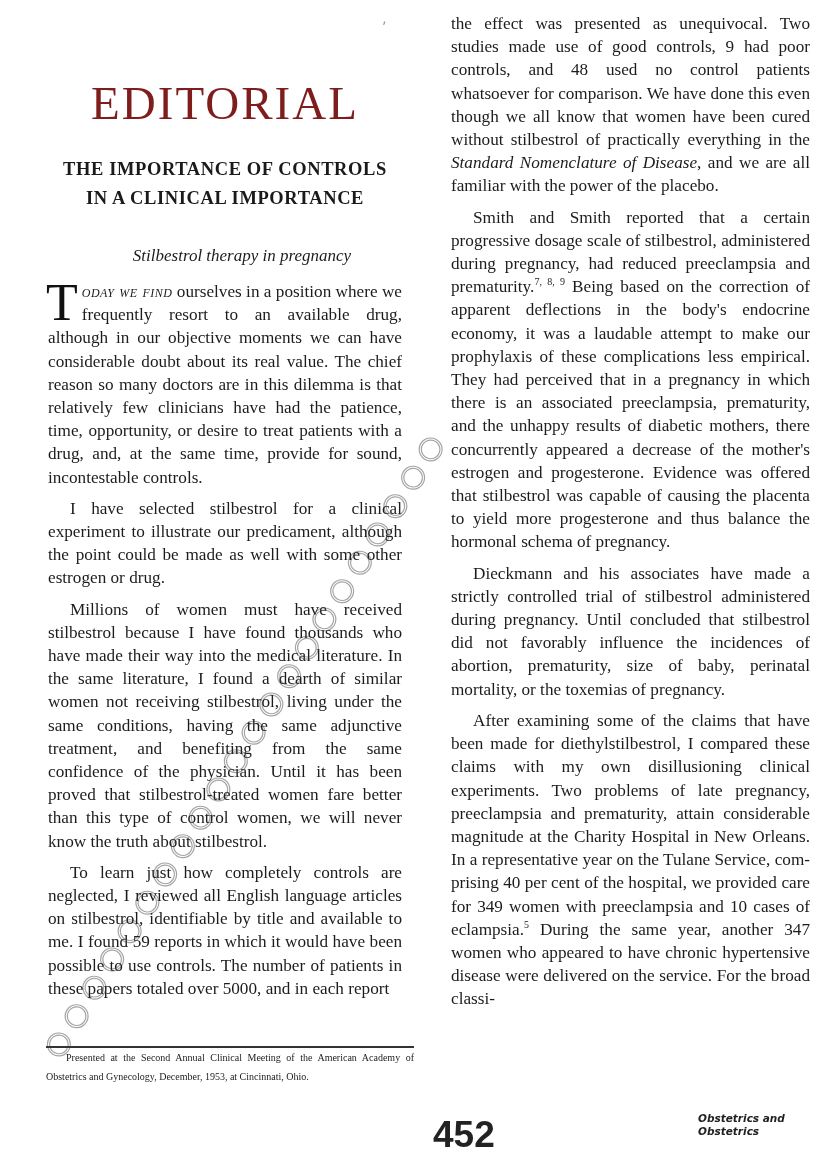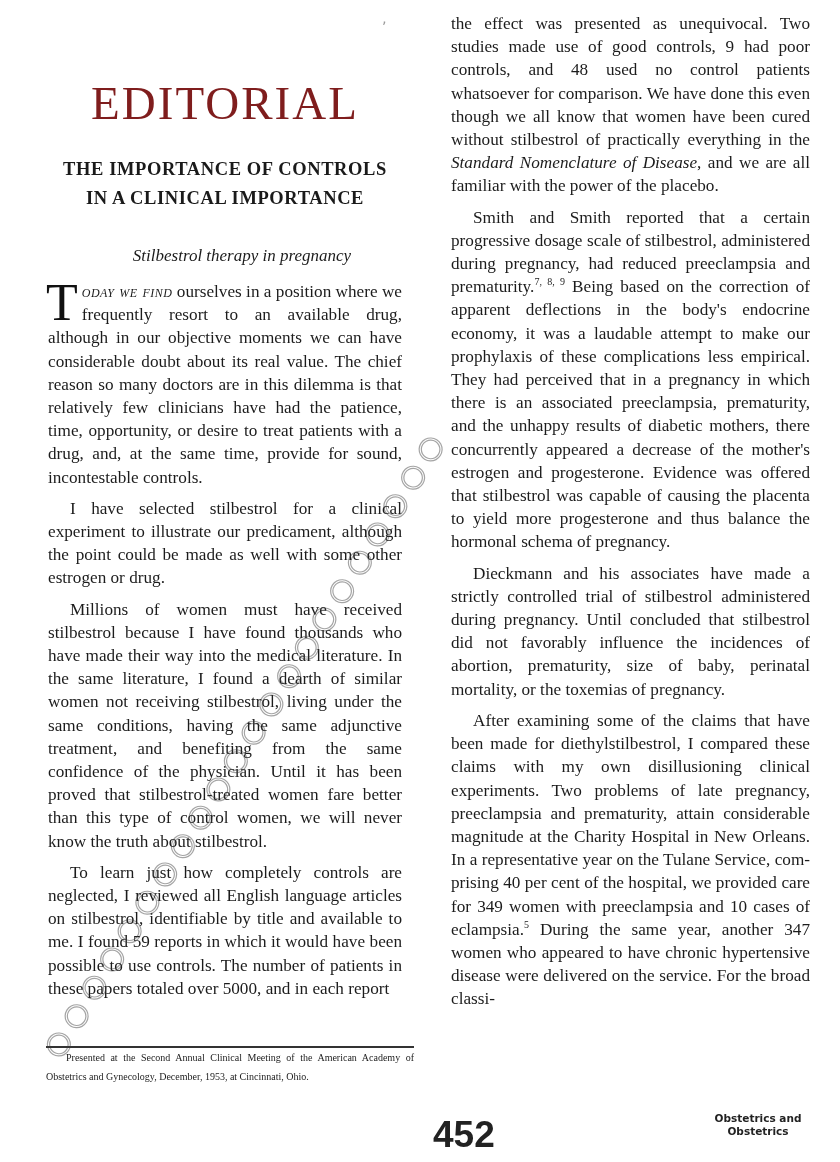--- a/index.html
+++ b/index.html
@@ -53,22 +53,22 @@
       margin: 0; text-indent: 20px;
     }
 
     .page-number {
       position: absolute; left: 405px; top: 1114px;
       font-size: 37px; font-family: "Liberation Sans", sans-serif;
       font-weight: bold; color: #222; margin-left: 28px;
     }
     .journal-name {
       position: absolute; right: 22px; top: 1112px; width: 120px;
-      text-align: center; font-family: "DejaVu Sans", sans-serif;
-      font-weight: bold; font-size: 10.5px; line-height: 12.5px; color: #222;
+      text-align: left; font-family: "DejaVu Sans", sans-serif;
+      font-weight: bold; font-size: 10.5px; line-height: 12.5px; color: #222; font-style: italic;
     }
 
     .watermark {
       position: absolute; left: -210px; top: 560px; width: 1100px;
       transform: rotate(-58deg); transform-origin: center;
       font-family: "Liberation Sans", sans-serif; font-size: 52px;
       color: transparent; -webkit-text-stroke: 1.2px rgba(60,60,60,0.55);
       pointer-events: none; white-space: nowrap; letter-spacing: 2px;
       opacity: 0.85;
     }

